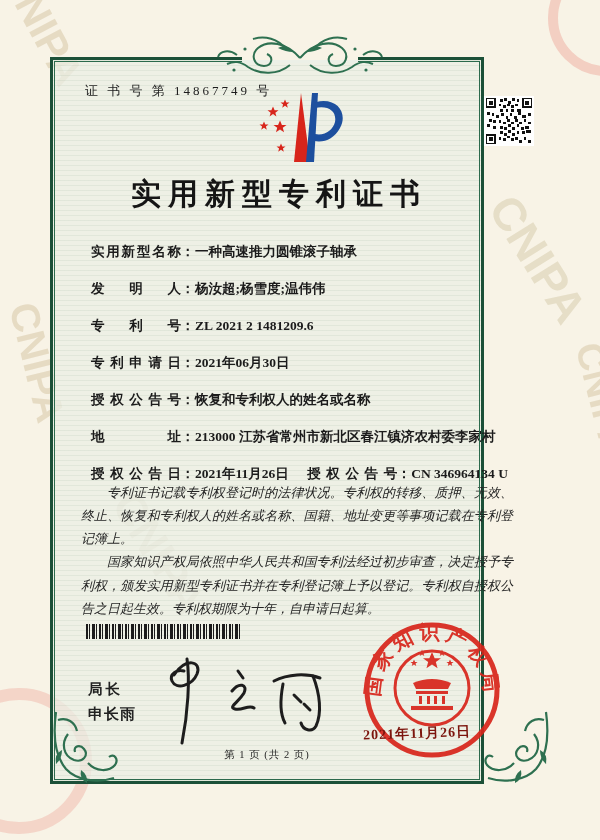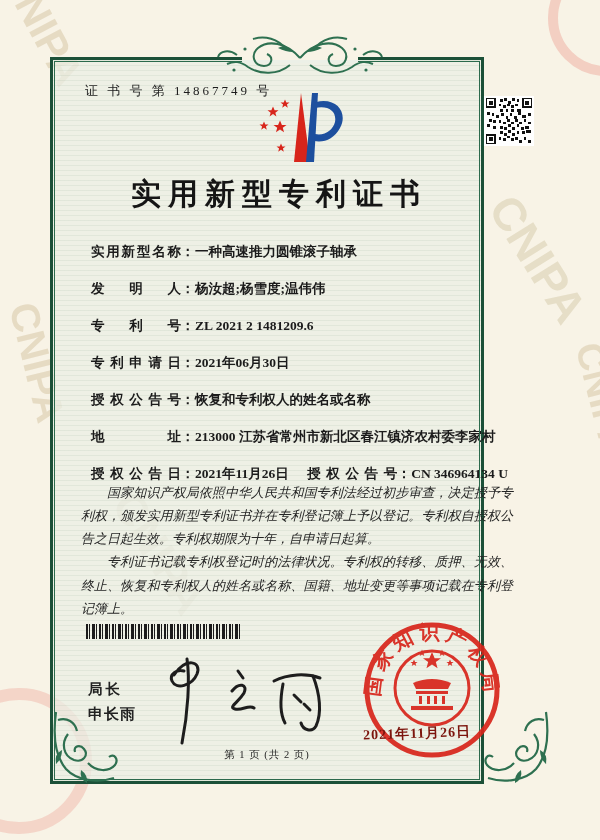--- a/index.html
+++ b/index.html
@@ -151,22 +151,22 @@
         <div class="frow r5">
           <span class="flabel">地址</span><span class="fcolon">：</span><span>213000 江苏省常州市新北区春江镇济农村委李家村</span>
         </div>
         <div class="frow r6">
           <span><span class="flabel">授权公告日</span><span class="fcolon">：</span><span>2021年11月26日</span></span>
           <span class="pair2"><span class="flabel">授权公告号</span><span class="fcolon">：</span><span>CN 346964134 U</span></span>
         </div>
       </div>
 
       <div class="paras">
+        <p>专利证书记载专利权登记时的法律状况。专利权的转移、质押、无效、终止、恢复和专利权人的姓名或名称、国籍、地址变更等事项记载在专利登记簿上。</p>
         <p>国家知识产权局依照中华人民共和国专利法经过初步审查，决定授予专利权，颁发实用新型专利证书并在专利登记簿上予以登记。专利权自授权公告之日起生效。专利权期限为十年，自申请日起算。</p>
-        <p>专利证书记载专利权登记时的法律状况。专利权的转移、质押、无效、终止、恢复和专利权人的姓名或名称、国籍、地址变更等事项记载在专利登记簿上。</p>
       </div>
 
       <div class="barcode"></div>
 
       <div class="sigtitle">局长</div>
       <div class="signame">申长雨</div>
 
       <svg class="sigscript" width="220" height="100" viewBox="0 0 220 100">
         <g fill="none" stroke="#1d1d1d" stroke-width="3" stroke-linecap="round">
           <path d="M28,24 C40,6 56,10 51,23 C46,35 30,39 26,30 C23,23 31,18 38,20"></path>

